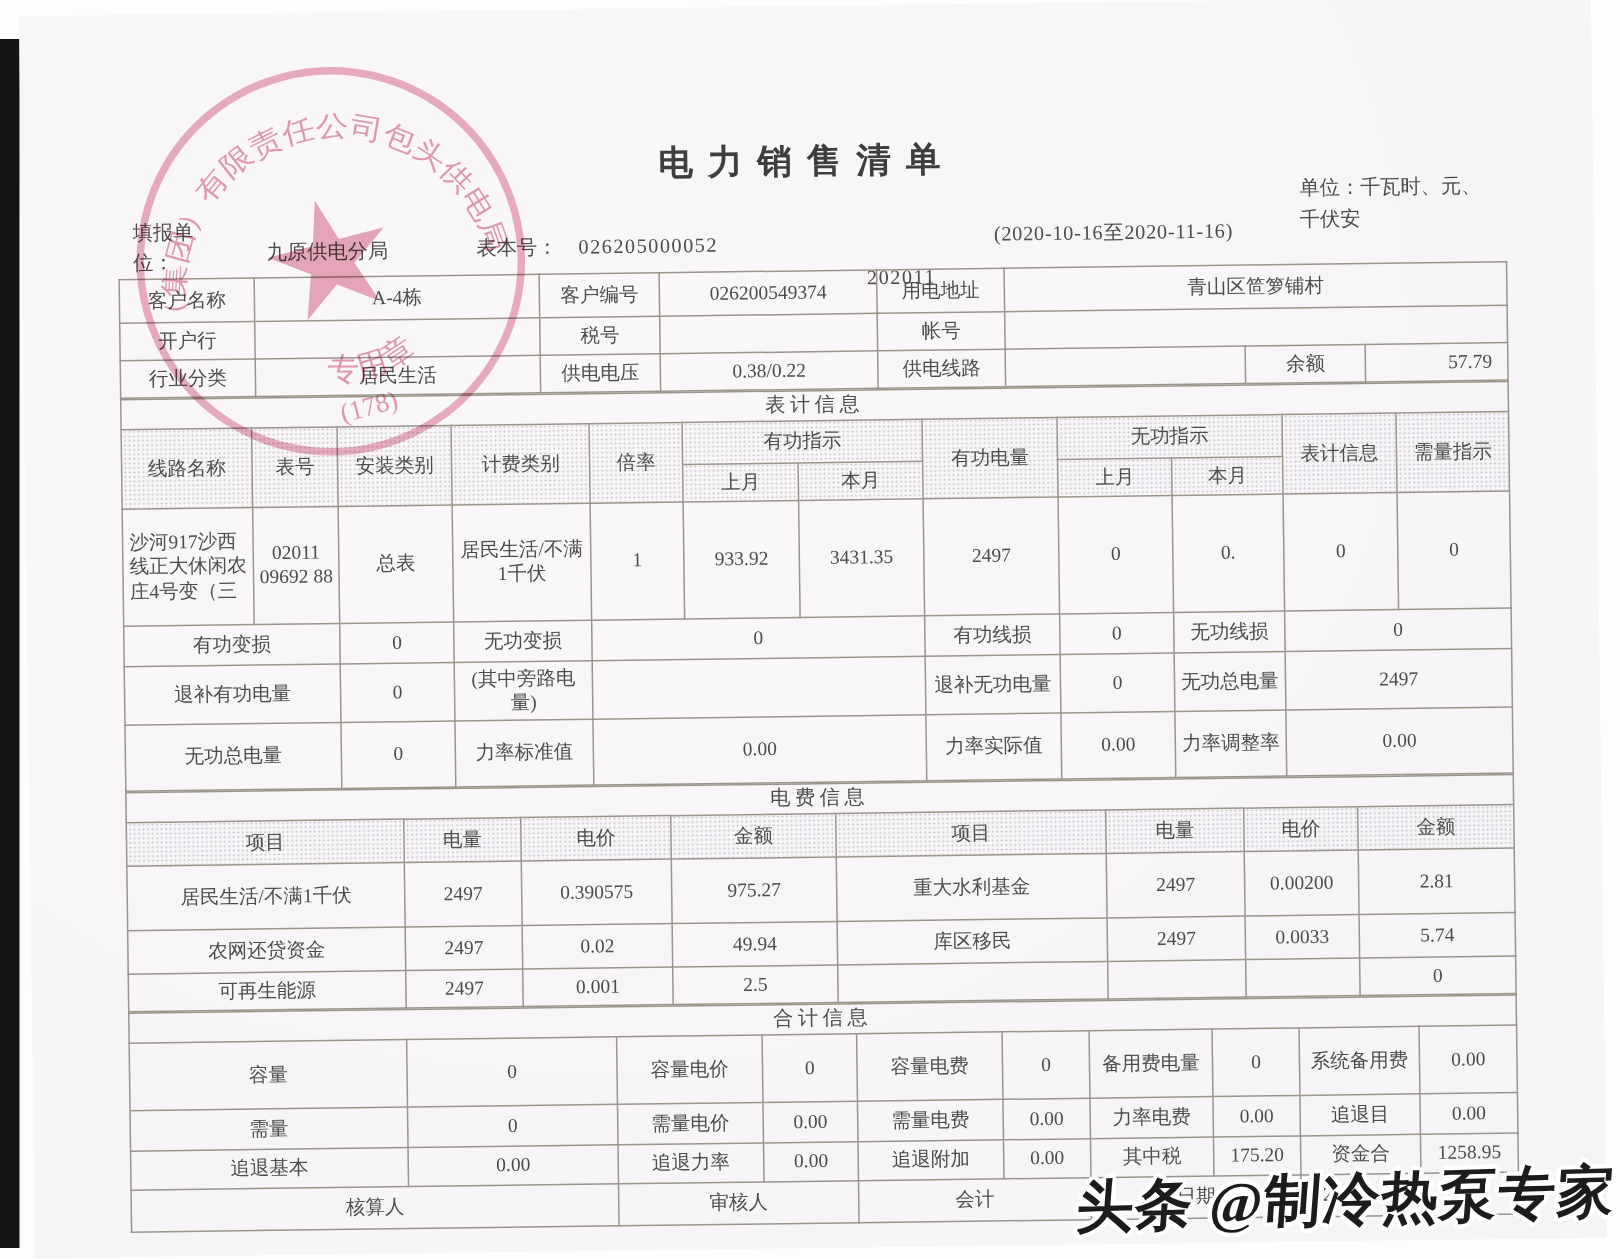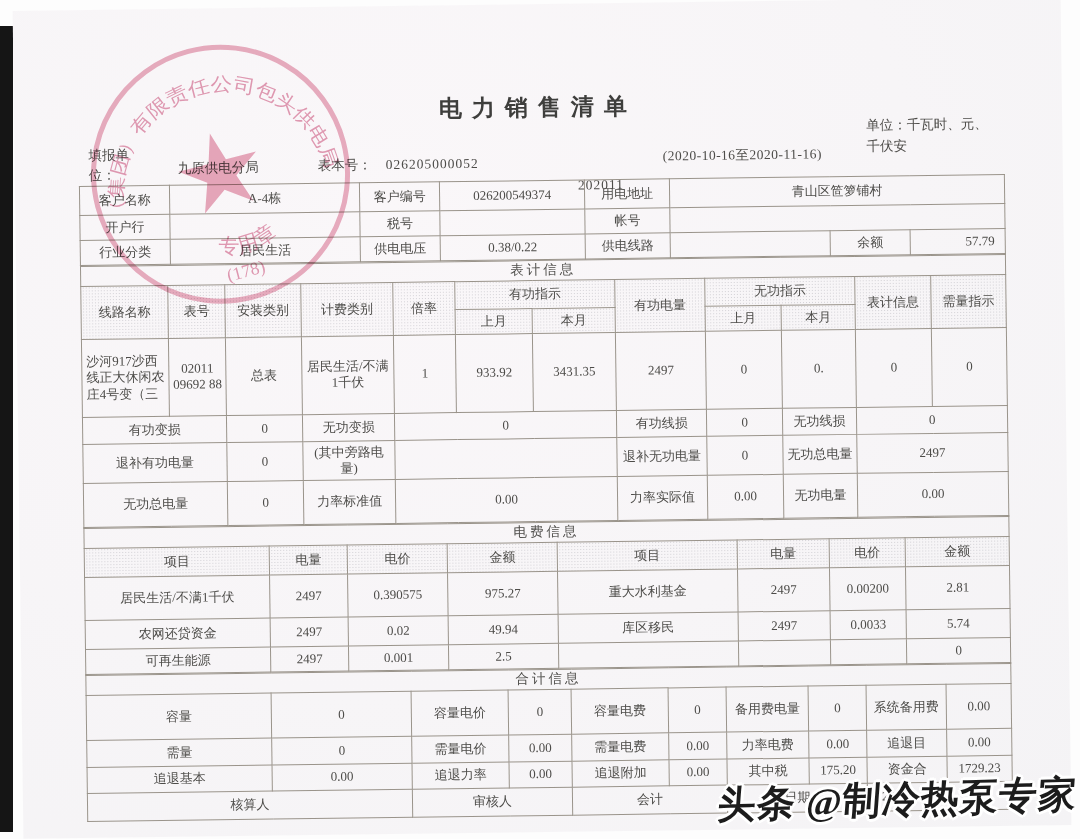--- a/index.html
+++ b/index.html
@@ -172,21 +172,21 @@
           <td>无功总电量</td>
           <td colspan="2">2497</td>
         </tr>
         <tr style="height:44px">
           <td colspan="2">无功总电量</td>
           <td>0</td>
           <td>力率标准值</td>
           <td colspan="3">0.00</td>
           <td>力率实际值</td>
           <td>0.00</td>
-          <td>无功电量</td>
+          <td>力率调整率</td>
           <td colspan="2">0.00</td>
         </tr>
       </tbody>
         </table>
 
       <table>
         <colgroup>
             <col style="width:185px">
             <col style="width:78px">
             <col style="width:100px">
@@ -287,21 +287,21 @@
         <tr style="height:26px">
           <td>追退基本</td>
           <td>0.00</td>
           <td>追退力率</td>
           <td>0.00</td>
           <td>追退附加</td>
           <td>0.00</td>
           <td>其中税</td>
           <td>175.20</td>
           <td>资金合</td>
-          <td>1729.23</td>
+          <td>1258.95</td>
         </tr>
         <tr style="height:28px">
           <td colspan="2">核算人</td>
           <td colspan="2">审核人</td>
           <td colspan="2">会计</td>
           <td colspan="2">日期</td>
           <td colspan="2" class="left">20</td>
         </tr>
       </tbody>
         </table>

